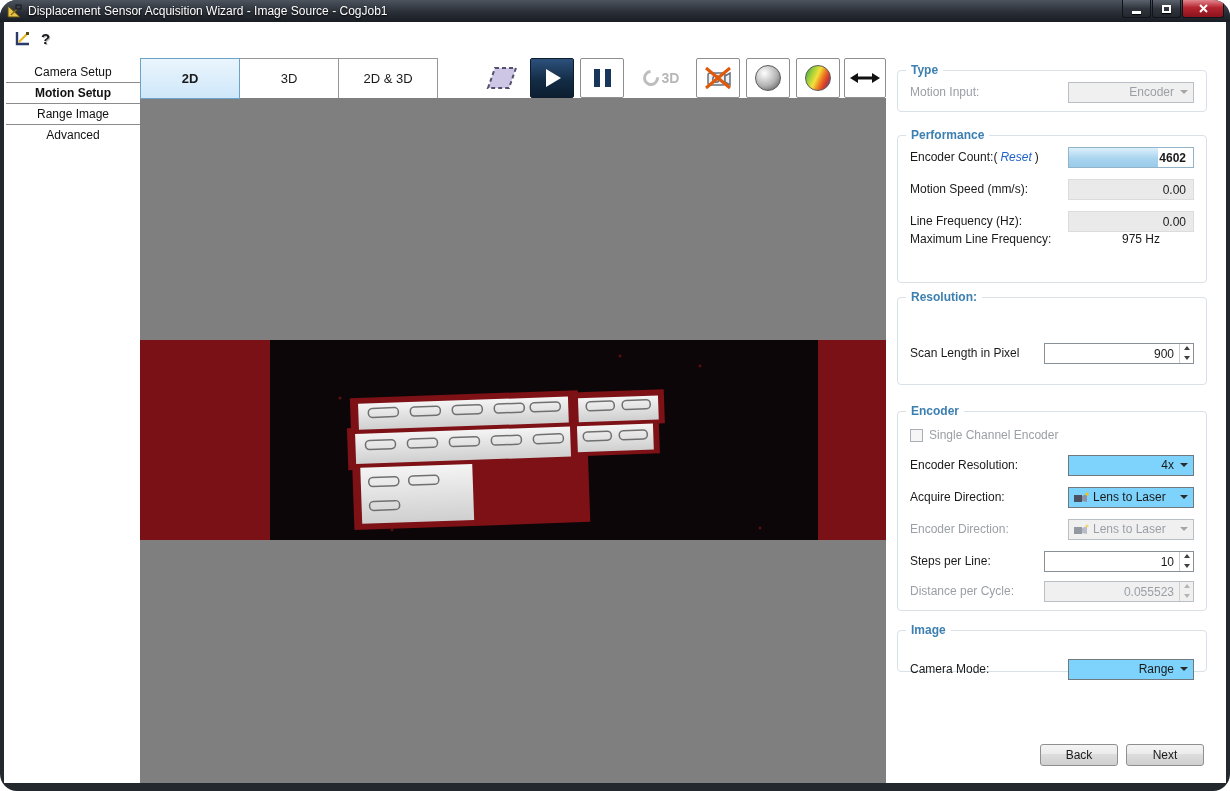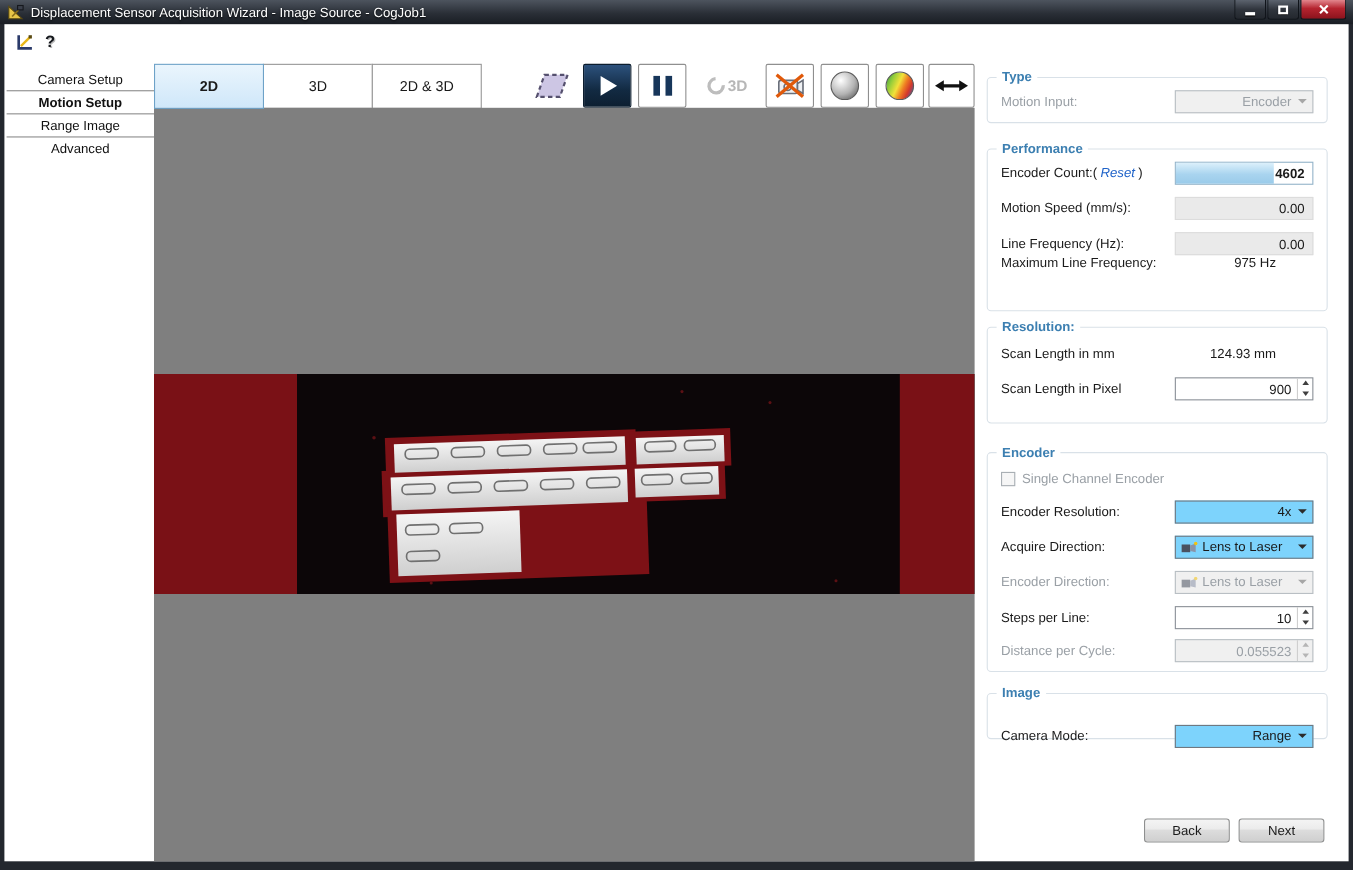--- a/index.html
+++ b/index.html
@@ -1,18 +1,18 @@
 <!DOCTYPE html>
 <html><head>
 <meta charset="utf-8">
 <style>
   * { margin:0; padding:0; box-sizing:border-box; }
   body { font-family:"Liberation Sans", sans-serif; font-size:12px; color:#1a1a1a; }
 
-  .window { position:relative; width:1230px; height:791px; background:#23272e; overflow:hidden; }
+  .window { position:relative; width:1230px; height:791px; background:#23272e; overflow:hidden;border-radius:17px; }
 
   
   .titlebar { position:absolute; left:0; top:0; width:1230px; height:22px;
     background:linear-gradient(#4d545e, #2a2f37 55%, #191d23); display:flex; align-items:center; padding:0 7px; }
   .app-icon { margin-right:6px; flex:0 0 auto; }
   .title-text { color:#fff; text-shadow:0 1px 2px #000; white-space:nowrap; }
   .win-controls { position:absolute; right:6px; top:0; display:flex; }
   .win-btn { width:29px; height:18px; margin-left:1px; border:1px solid #10141a; border-top:none;
     border-radius:0 0 3px 3px; background:linear-gradient(#5c636e, #30353d 50%, #23272e);
     display:flex; align-items:center; justify-content:center; cursor:default; }
@@ -64,21 +64,21 @@
   .lbl.disabled { color:#9aa0a6; }
   .static-val { padding-right:34px; }
 
   .combo { width:126px; height:21px; border:1px solid #707880; background:#7dd3fc; display:flex; align-items:center; padding:0 5px; }
   .combo .val { flex:1; text-align:right; padding-right:6px; }
   .combo.with-icon .val { text-align:left; padding-left:4px; }
   .combo .arrow { width:0; height:0; border-left:4px solid transparent; border-right:4px solid transparent; border-top:4px solid #2b2b2b; }
   .combo.disabled { background:#f0f0f0; color:#9aa0a6; border-color:#b9bfc4; }
   .combo.disabled .arrow { border-top-color:#a6a6a6; }
 
-  .spin { width:126px; height:21px; border:1px solid #8a9097; background:#fff; display:flex; }
+  .spin { width:150px; height:21px; border:1px solid #8a9097; background:#fff; display:flex; }
   .spin .val { flex:1; text-align:right; padding:3px 5px 0 0; }
   .spin .btns { width:14px; display:flex; flex-direction:column; border-left:1px solid #cfcfcf; }
   .spin .btns span { flex:1; display:flex; align-items:center; justify-content:center; }
   .tri-up { width:0; height:0; border-left:3px solid transparent; border-right:3px solid transparent; border-bottom:4px solid #3f3f3f; }
   .tri-down { width:0; height:0; border-left:3px solid transparent; border-right:3px solid transparent; border-top:4px solid #3f3f3f; }
   .spin.disabled { background:#f0f0f0; color:#9aa0a6; border-color:#b9bfc4; }
   .spin.disabled .tri-up { border-bottom-color:#b5b5b5; }
   .spin.disabled .tri-down { border-top-color:#b5b5b5; }
 
   .count-field { position:relative; width:126px; height:21px; border:1px solid #93b3c9; background:#fff; }
@@ -278,24 +278,20 @@
       <div class="flat-field">0.00</div>
     </div>
     <div class="row" style="top:92px;">
       <span class="lbl">Maximum Line Frequency:</span>
       <span class="static-val">975 Hz</span>
     </div>
   </div>
 
   <div class="group" style="top:297px; height:88px;">
     <div class="group-title">Resolution:</div>
-    <div class="row" style="top:12px;">
-      <span class="lbl">Scan Length in mm</span>
-      <span class="static-val">124.93 mm</span>
-    </div>
     <div class="row" style="top:44px;">
       <span class="lbl">Scan Length in Pixel</span>
       <div class="spin">
         <span class="val">900</span>
         <span class="btns">
           <span>
               <i class="tri-up"></i>
             </span>
           <span>
               <i class="tri-down"></i>

